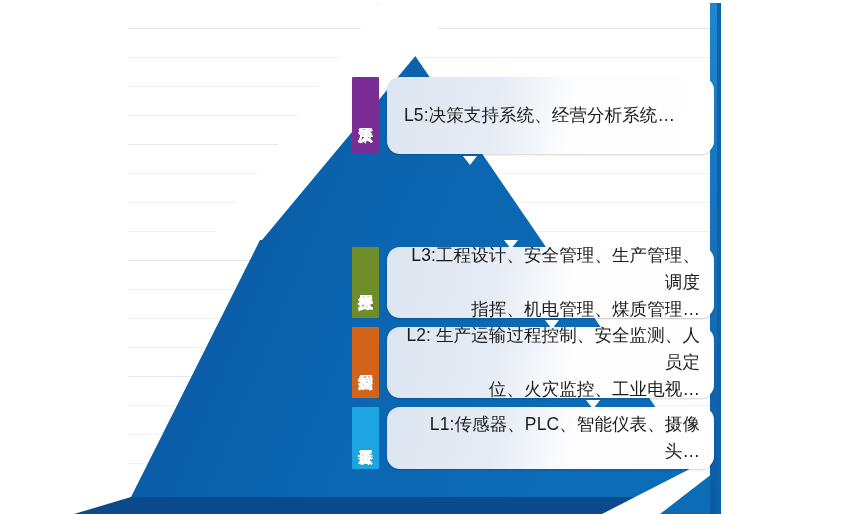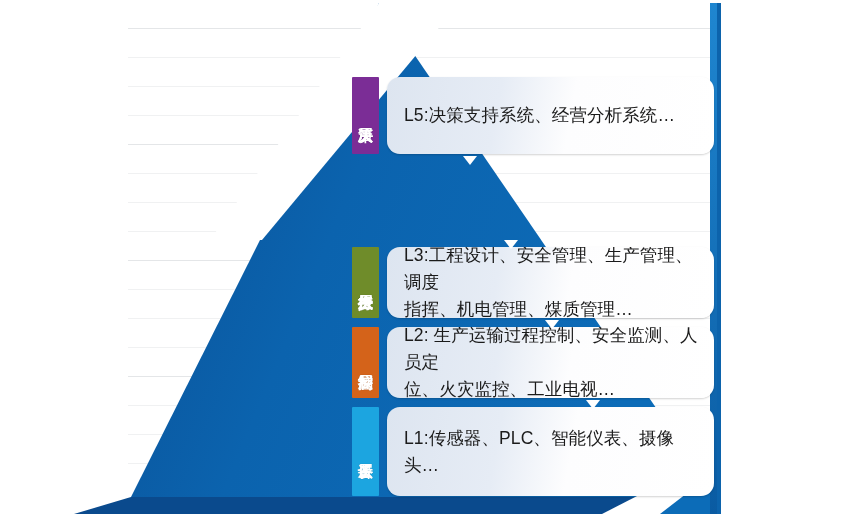--- a/index.html
+++ b/index.html
@@ -48,20 +48,21 @@
     left: 0; top: 0;
     width: 856px; height: 514px;
     z-index: 3;
   }
 
   .row {
     position: absolute;
     left: 352px;
     display: flex;
     align-items: stretch;
+    text-align: right;
   }
 
   .row-tab {
     width: 27px;
     flex: 0 0 27px;
     border-radius: 1px;
     display: flex;
     flex-direction: column;
     align-items: center;
     justify-content: center;
@@ -193,21 +194,21 @@
 
     <div class="row" style="top:327px; height:71px; width:362px;">
       <div class="row-tab" style="background: rgb(212, 99, 26);">控制层</div>
       <div class="row-card">
         <span class="card-text">L2: 生产运输过程控制、安全监测、人员定
 位、火灾监控、工业电视…</span>
       </div>
     </div>
     <div class="gap-arrow" style="left:586px; top:400px;"></div>
 
-    <div class="row" style="top:407px; height:89px; width:362px;">
+    <div class="row" style="top:407px; height:62px; width:362px;">
       <div class="row-tab" style="background: rgb(28, 165, 224);">设备层</div>
       <div class="row-card">
         <span class="card-text">L1:传感器、PLC、智能仪表、摄像头…</span>
       </div>
     </div>
 
   </div>
 </div>
 
 </body></html>

